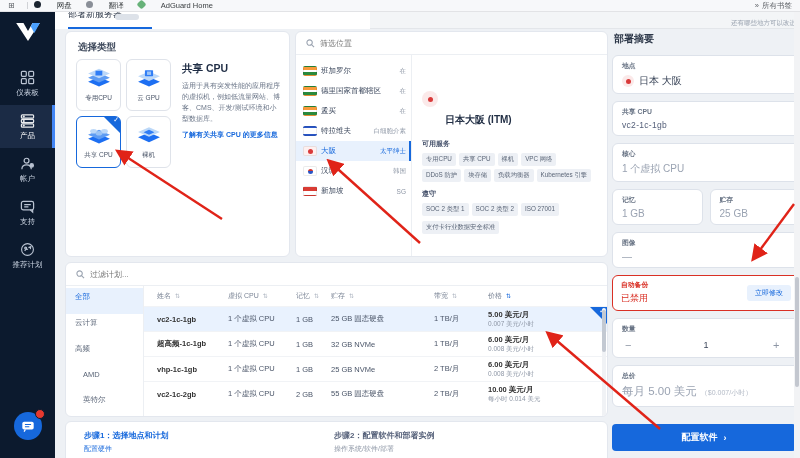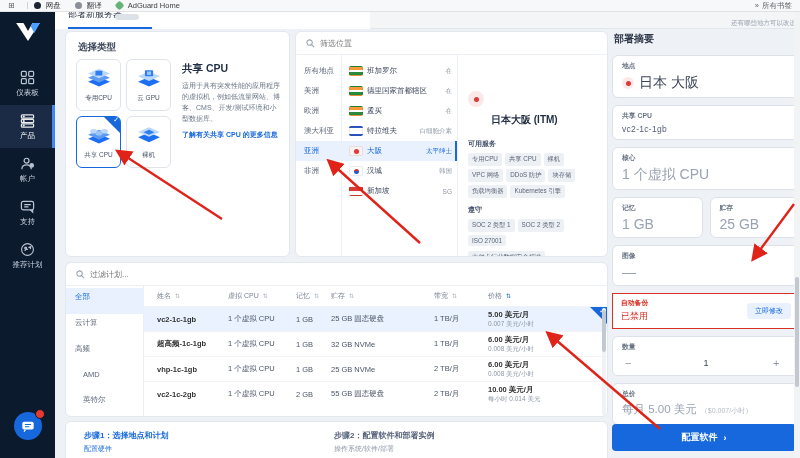--- a/index.html
+++ b/index.html
@@ -3,21 +3,21 @@
 <meta charset="utf-8">
 <style>
   * { margin:0; padding:0; box-sizing:border-box; }
   html,body { width:800px; height:458px; overflow:hidden; background:#eef1f5;
     font-family:"Liberation Sans","DejaVu Sans",sans-serif; color:#333; }
   
   .bkbar { position:absolute; left:0; top:0; width:800px; height:12px; background:#f7f8fa;
     border-bottom:1px solid #e2e3e6; display:flex; align-items:center; font-size:7.5px; color:#3c4043; z-index:5;}
   .bkbar .apps { margin:0 6px 0 8px; color:#5f6368; font-size:8px; }
   .bk-sep { width:1px; height:7px; background:#d0d2d6; margin:0 6px; }
-  .bk-item { display:flex; align-items:center; gap:5px; margin-right:14px; cursor:pointer; }
+  .bk-item { display:flex; align-items:flex-start; gap:16px; margin-right:14px; cursor:pointer; }
   .fav { width:7px; height:7px; border-radius:50%; display:inline-block; }
   .fav-dark { background:#1b2430; }
   .fav-gray { background:#8a8f98; }
   .fav-green { width:7px; height:7px; border-radius:2px; background:#67b279; transform:rotate(45deg); }
   .bk-right { margin-left:auto; margin-right:8px; display:flex; align-items:center; gap:3px; color:#5f6368; }
   
   .sidebar { position:absolute; left:0; top:12px; width:55px; bottom:0; background:#0c1a2e; z-index:4;
     display:flex; flex-direction:column; align-items:center; }
   .logo { margin:10px 0 16px; }
   .nav-item { width:55px; padding:8px 0 7px; display:flex; flex-direction:column; align-items:center; gap:3px;
@@ -111,25 +111,25 @@
   .step { width:250px; }
   .step .t1 { font-size:8px; font-weight:bold; }
   .step .t2 { font-size:7px; margin-top:3px; }
   .step.active .t1,.step.active .t2 { color:#1668dc; }
   .step.idle .t1 { color:#56617a; } .step.idle .t2 { color:#8d96a5; }
   
   .summary { position:absolute; left:557px; top:14px; width:188px; bottom:0; }
   .sum-title { font-size:10px; font-weight:bold; color:#2c3748; margin:6px 0 9px 2px; }
   .scard { background:#fff; border:1px solid #dde2ea; border-radius:6px; padding:5px 9px; margin-bottom:7px; position:relative;}
   .slabel { font-size:6.8px; color:#6a7586; font-weight:bold; margin-bottom:3px; }
-  .sval { font-size:14px; color:#9aa3b2; }
+  .sval { font-size:10px; color:#9aa3b2; }
   .sval.dark { color:#3a4558; display:flex; align-items:center; gap:5px; }
   .sval.mono { font-size:8.5px; color:#55607a; letter-spacing:.3px;}
   .srow2 { display:flex; gap:7px; } .srow2 .scard { flex:1; }
-  .scard.backup { border:1px solid #d93025; border-radius:0; padding:4px 8px 5px; }
+  .scard.backup { border:1px solid #d93025; border-radius:6px; padding:4px 8px 5px; }
   .scard.backup .slabel { color:#d93025; margin-bottom:2px;}
   .backup-status { font-size:9px; color:#d93025; }
   .backup-btn { position:absolute; right:8px; top:9px; background:#e8f1fd; color:#1668dc; font-size:7px;
     padding:3px 8px; border-radius:3px; border:none; cursor:pointer; font-family:inherit;}
   .qtyrow { display:flex; align-items:center; font-size:10px; color:#55607a; padding:2px 3px 1px; }
   .qty-btn { cursor:pointer; color:#8d96a5; font-size:11px; width:14px; }
   .qty-val { flex:1; text-align:center; color:#3a4558; font-size:9px; }
   .total-line { display:flex; align-items:baseline; gap:4px; padding-bottom:2px;}
   .total-main { font-size:11.5px; color:#9aa3b2; }
   .total-hint { font-size:7px; color:#b3bac6; }
@@ -287,28 +287,20 @@
 
   <div class="card p-loc">
     <div class="searchrow">
       <svg class="mag" width="9" height="9" viewBox="0 0 10 10" fill="none" stroke="#9aa3b0" stroke-width="1.2">
         <circle cx="4" cy="4" r="3"></circle>
           <line x1="6.4" y1="6.4" x2="9" y2="9"></line>
       </svg>
       <input placeholder="筛选位置" style="">
     </div>
     <div class="loc-body">
-      <div class="loc-regions">
-        <div class="region">所有地点</div>
-        <div class="region">美洲</div>
-        <div class="region">欧洲</div>
-        <div class="region">澳大利亚</div>
-        <div class="region selected">亚洲</div>
-        <div class="region">非洲</div>
-      </div>
       <div class="loc-cities">
         <div class="city">
           <span class="flag flag-in"></span>
           <span>班加罗尔</span>
           <span class="tag">在</span>
         </div>
         <div class="city">
           <span class="flag flag-in"></span>
           <span style="white-space:nowrap;overflow:hidden;max-width:72px;">德里国家首都辖区</span>
           <span class="tag">在</span>

